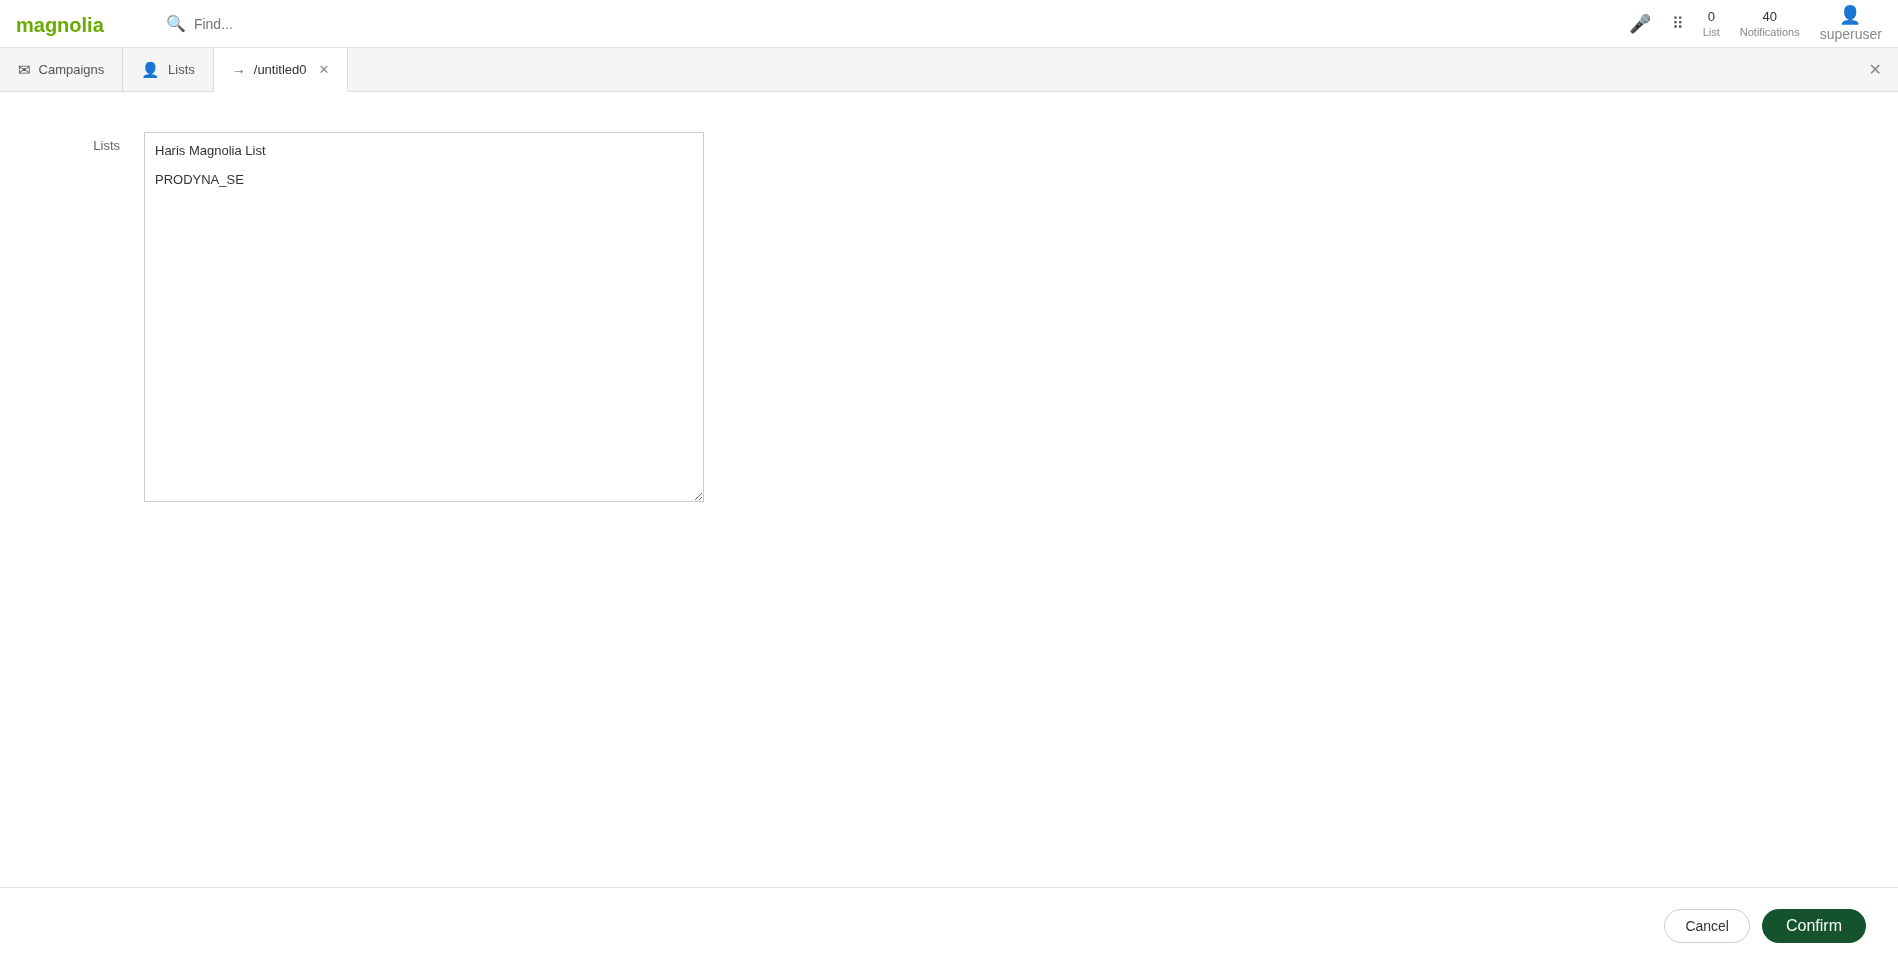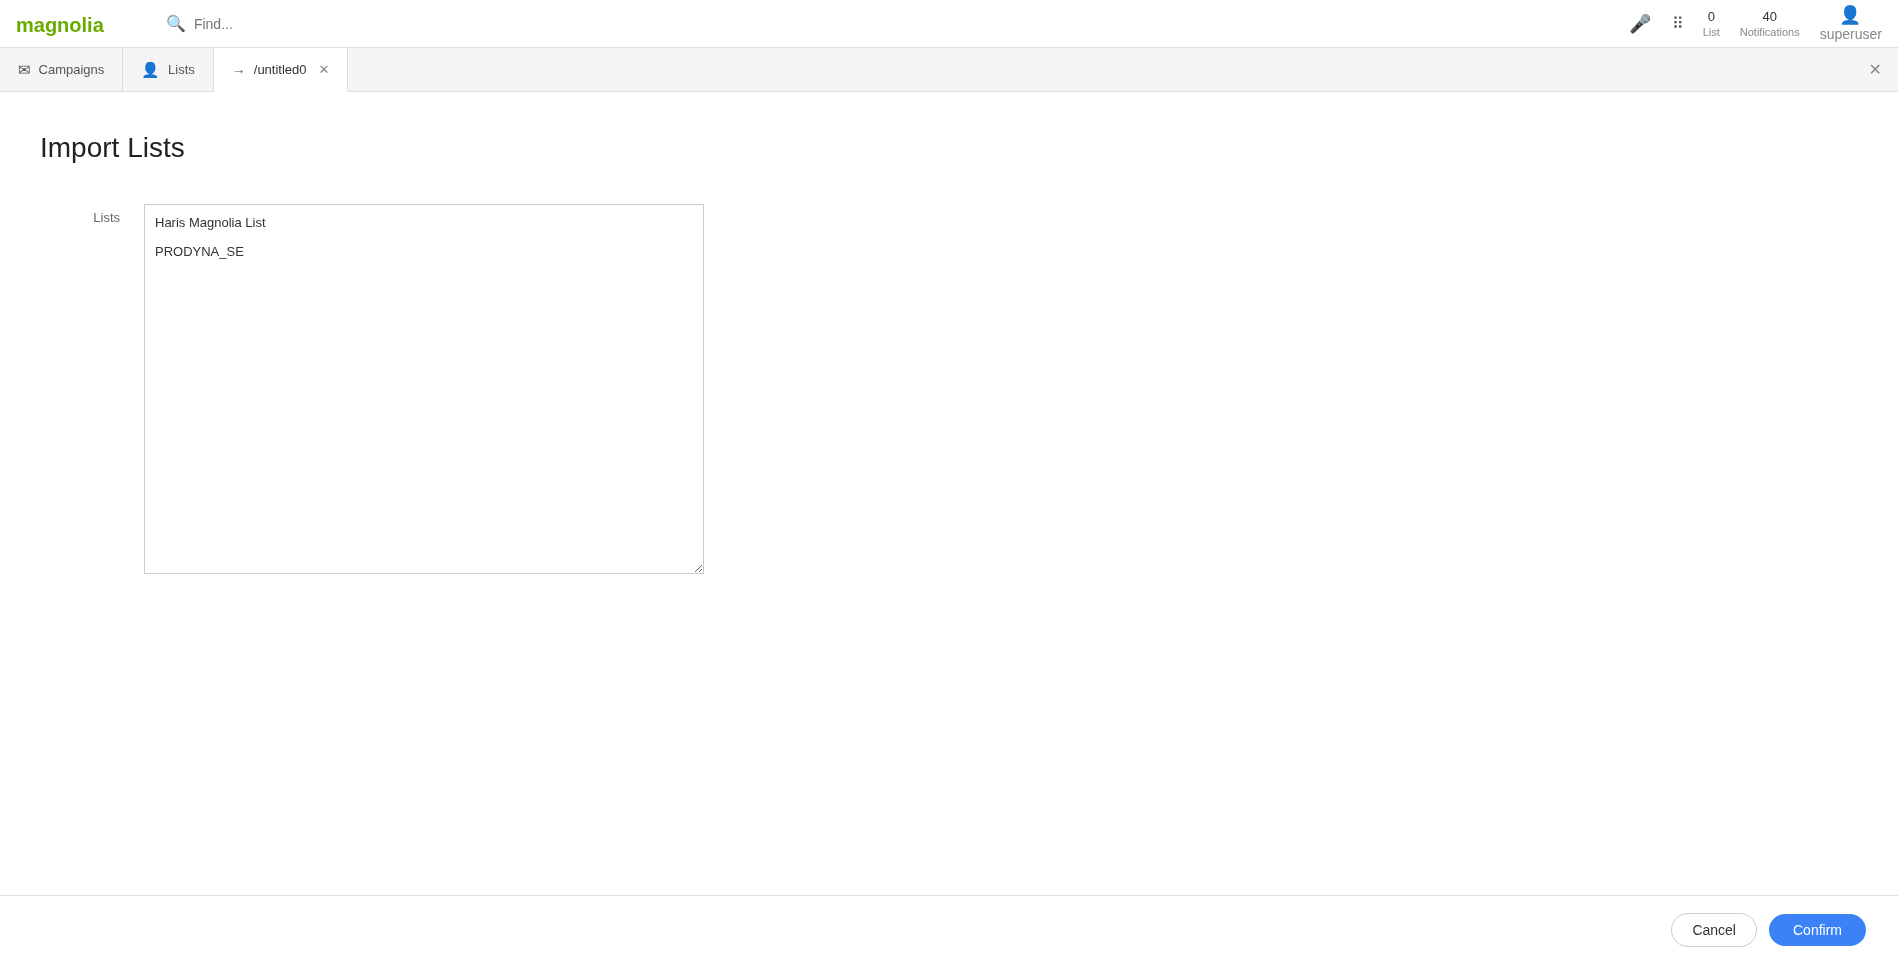--- a/index.html
+++ b/index.html
@@ -156,21 +156,21 @@
       cursor: pointer;
       line-height: 1.6;
     }
 
     
     .bottom-bar {
       position: fixed;
       bottom: 0;
       left: 0;
       right: 0;
-      height: 68px;
+      height: 76px;
       background: #fff;
       border-top: 1px solid #e0e0e0;
       display: flex;
       align-items: center;
       justify-content: flex-end;
       padding: 12px 32px;
       gap: 12px;
     }
     .btn-cancel {
       padding: 8px 20px;
@@ -178,23 +178,23 @@
       border-radius: 20px;
       background: #fff;
       color: #333;
       font-size: 14px;
       cursor: pointer;
     }
     .btn-confirm {
       padding: 8px 24px;
       border: none;
       border-radius: 20px;
-      background: #3b82f6;
+      background: #14532d;
       color: #fff;
-      font-size: 14px;
+      font-size: 16px;
       font-weight: 500;
       cursor: pointer;
     }
 
     
     .lists-box::-webkit-scrollbar { width: 8px; }
     .lists-box::-webkit-scrollbar-track { background: #f5f5f5; }
     .lists-box::-webkit-scrollbar-thumb { background: #ccc; border-radius: 4px; }
   </style>
 </head>
@@ -251,21 +251,20 @@
     <span>/untitled0</span>
     <span class="tab-close">✕</span>
   </div>
   <div class="tabbar-spacer"></div>
   <div class="tabbar-close-all">
     <span>✕</span>
   </div>
 </div>
 
 <div class="main-content">
-  <h1 class="page-title">Import Lists</h1>
 
   <div class="form-row">
     <label class="form-label">Lists</label>
     <div class="lists-box">
       <div class="lists-box-item">Haris Magnolia List</div>
       <div class="lists-box-item">PRODYNA_SE</div>
     </div>
   </div>
 </div>
 

